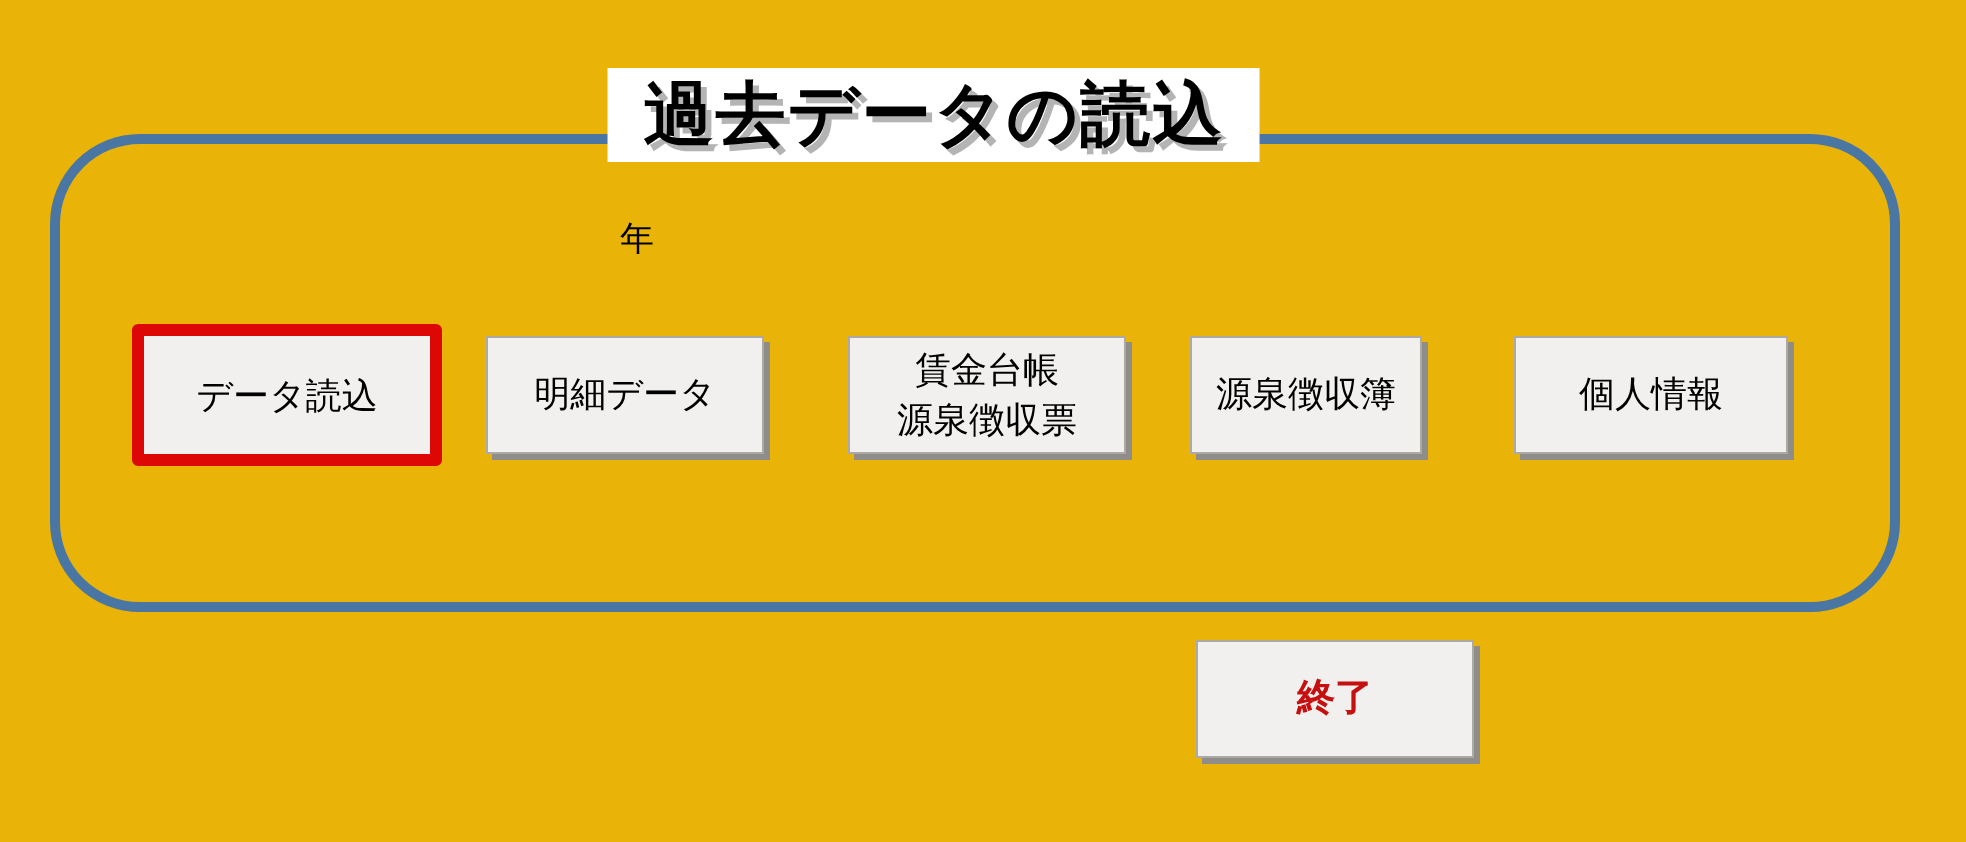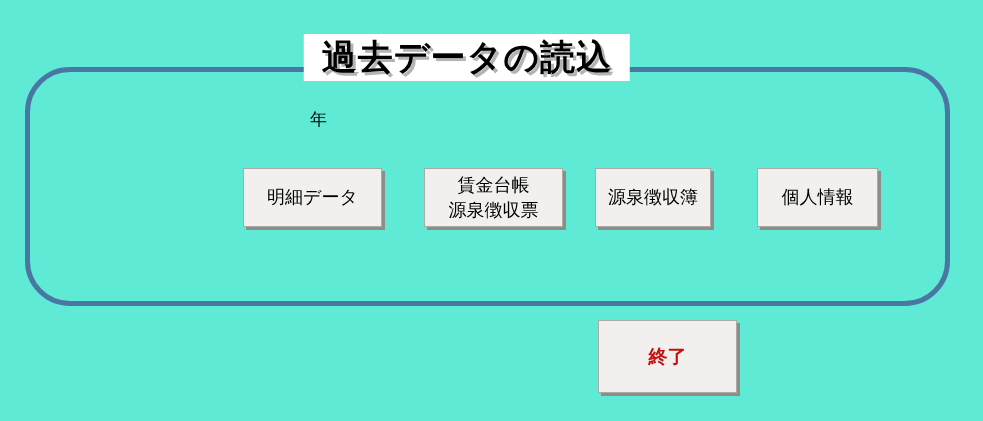--- a/index.html
+++ b/index.html
@@ -4,21 +4,21 @@
 <style>
   * { margin: 0; padding: 0; box-sizing: border-box; }
   html, body {
     font-family: "Liberation Sans", sans-serif;
     background: #ffffff;
   }
   #canvas {
     position: relative;
     width: 983px;
     height: 421px;
-    background: #5eead4;
+    background: #eab308;
     overflow: hidden;
   }
   
   .frame {
     position: absolute;
     left: 25px;
     top: 67px;
     width: 925px;
     height: 239px;
     border: 5px solid #4a76a4;
@@ -82,39 +82,42 @@
     justify-content: center;
     font-size: 18px;
     color: #000000;
     cursor: pointer;
     z-index: 3;
     white-space: nowrap;
   }
   .btn-detail   { left: 243px; top: 168px; width: 139px; height: 59px; gap: 19px; }
   .btn-gensen   { left: 424px; top: 168px; width: 139px; height: 59px; }
   .btn-gensenbo { left: 595px; top: 168px; width: 116px; height: 59px; }
-  .btn-kojin    { left: 757px; top: 168px; width: 121px; height: 59px; }
+  .btn-kojin    { left: 757px; top: 168px; width: 137px; height: 59px; }
   .btn-exit     {
-    left: 598px; top: 320px; width: 139px; height: 73px;
+    left: 598px; top: 320px; width: 139px; height: 59px;
     font-weight: bold;
     font-size: 19px;
   }
   .btn-exit .btn-line { color: #c61010; }
 </style>
 </head>
 <body>
 
 <div id="canvas">
 
   <div class="frame"></div>
 
   <div class="frame-title">過去データの読込</div>
 
   <div class="year-label">年</div>
 
+  <div class="load-btn">
+    <span class="btn-line">データ読込</span>
+  </div>
 
   <div class="xlbtn btn-detail">
     <span class="btn-line">明細データ</span>
   </div>
 
   <div class="xlbtn btn-gensen">
     <span class="btn-line">賃金台帳</span>
     <span class="btn-line">源泉徴収票</span>
   </div>
 

